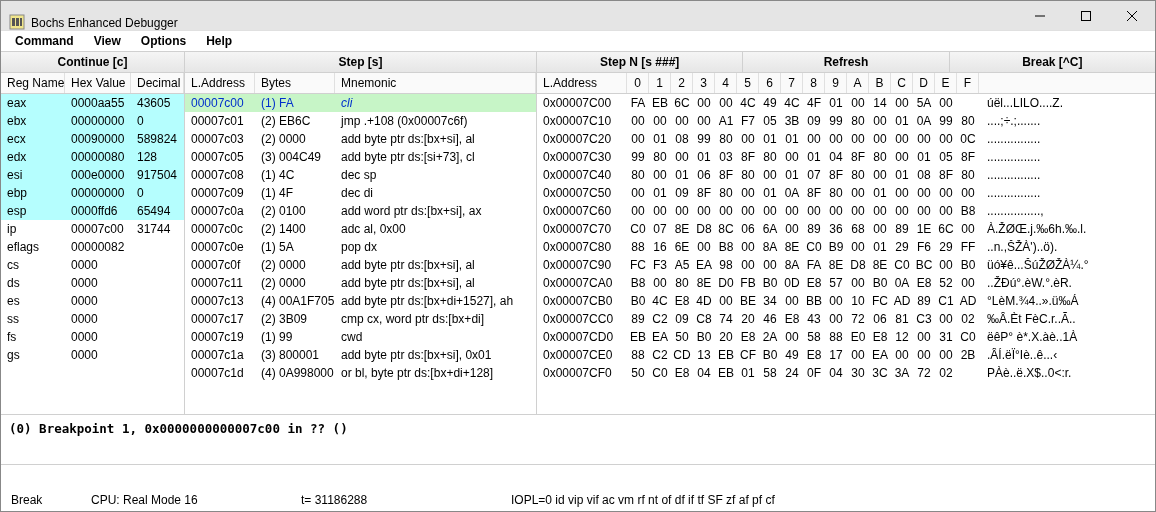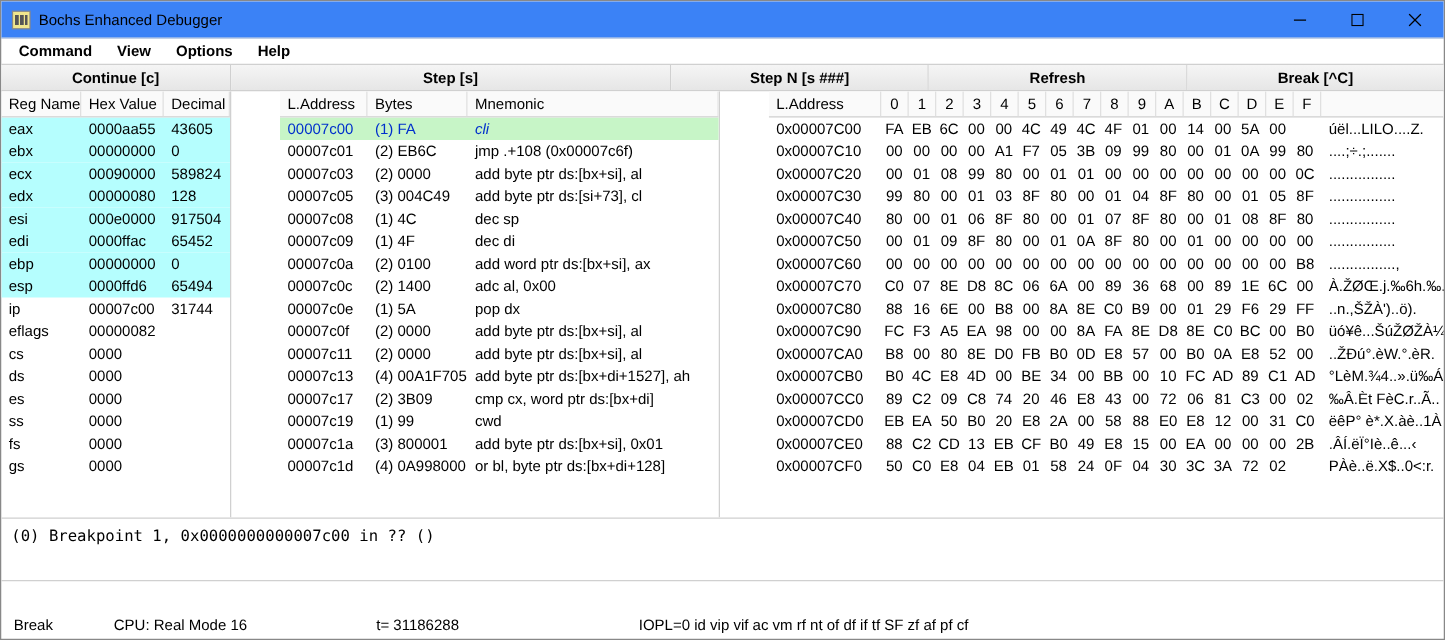--- a/index.html
+++ b/index.html
@@ -1,27 +1,27 @@
 <!DOCTYPE html>
 <html><head>
 <meta charset="utf-8">
 <style>
 * { margin: 0; padding: 0; box-sizing: border-box; }
 body { font-family: "Segoe UI", Tahoma, sans-serif; font-size: 12px; color: #000; background: #fff; width: 1156px; height: 512px; overflow: hidden; display: flex; flex-direction: column; border: 1px solid #888; }
-.titlebar { height: 30px; display: flex; align-items: center; padding: 0 0 0 8px; background: #3b82f6; border-bottom: 1px solid #e0e0e0; }
+.titlebar { height: 30px; display: flex; align-items: flex-end; padding: 0 0 0 8px; background: #e5e5e5; border-bottom: 1px solid #e0e0e0; }
 .titlebar-icon { width: 16px; height: 16px; margin-right: 6px; display: inline-flex; align-items: center; justify-content: center; }
 .titlebar-title { font-size: 12px; flex: 1; }
 .win-controls { display: flex; height: 100%; }
 .win-btn { width: 46px; height: 100%; display: flex; align-items: center; justify-content: center; font-family: "Segoe MDL2 Assets", sans-serif; font-size: 10px; }
 .menubar { height: 20px; display: flex; align-items: center; padding: 0 4px; gap: 0; }
 .menu-item { padding: 2px 10px; font-size: 12px; font-weight: bold; }
 .toolbar { display: flex; border-top: 1px solid #d0d0d0; border-bottom: 1px solid #d0d0d0; }
 .toolbar-btn { flex: 1; text-align: center; padding: 3px 0; font-size: 12px; font-weight: bold; background: linear-gradient(#f5f5f5,#e6e6e6); border-right: 1px solid #d0d0d0; }
 .toolbar-btn:last-child { border-right: none; }
-.main { flex: 1; display: flex; overflow: hidden; border-bottom: 1px solid #d0d0d0; gap: 39px; }
+.main { flex: 1; display: flex; overflow: hidden; border-bottom: 1px solid #d0d0d0; }
 .pane { overflow: hidden; display: flex; flex-direction: column; border-right: 1px solid #d0d0d0; }
 .pane:last-child { border-right: none; }
 .reg-pane { width: 184px; }
 .disasm-pane { width: 352px; }
 .mem-pane { flex: 1; }
 .headers { display: flex; border-bottom: 1px solid #d0d0d0; background: #fafafa; font-size: 12px; }
 .hcol { padding: 3px 6px; border-right: 1px solid #e0e0e0; white-space: nowrap; overflow: hidden; }
 .rows { flex: 1; overflow: auto; position: relative; }
 
 .rows::-webkit-scrollbar { width: 15px; height: 15px; }
@@ -34,21 +34,21 @@
 .reg-dec { flex: 1; }
 .reg-first8 { background: #b5fefe; }
 .reg-red { color: #000000; }
 .dis-addr { width: 70px; }
 .dis-bytes { width: 80px; }
 .dis-mnem { flex: 1; }
 .dis-current { background: #c7f5c7; color: #0030cc; }
 .mem-addr { width: 90px; }
 .mem-byte { width: 22px; text-align: center; padding: 0 2px; }
 .mem-ascii { flex: 1; min-width: 100px; padding-left: 8px; }
-.console { height: 50px; padding: 6px 8px; font-family: Consolas, monospace; font-size: 12.5px; font-weight: normal; overflow: auto; border-bottom: 1px solid #d0d0d0; }
+.console { height: 50px; padding: 6px 8px; font-family: Consolas, monospace; font-size: 12.5px; font-weight: bold; overflow: auto; border-bottom: 1px solid #d0d0d0; }
 .statusbar { height: 22px; display: flex; align-items: center; font-size: 12px; padding: 0 4px; margin-top: 24px; }
 .status-cell { padding: 0 6px; }
 </style>
 </head>
 <body>
 
 <div class="titlebar">
   <span class="titlebar-icon">
     <svg width="16" height="16" viewBox="0 0 16 16">
         <rect x="1" y="1" width="14" height="14" fill="#f0e68c" stroke="#888"></rect>
@@ -121,25 +121,20 @@
           <div class="cell reg-name">edx</div>
           <div class="cell reg-hex reg-red">00000080</div>
           <div class="cell reg-dec reg-red">128</div>
         </div>
         <div class="row reg-first8">
           <div class="cell reg-name">esi</div>
           <div class="cell reg-hex reg-red">000e0000</div>
           <div class="cell reg-dec reg-red">917504</div>
         </div>
         <div class="row reg-first8">
-          <div class="cell reg-name">edi</div>
-          <div class="cell reg-hex reg-red">0000ffac</div>
-          <div class="cell reg-dec reg-red">65452</div>
-        </div>
-        <div class="row reg-first8">
           <div class="cell reg-name">ebp</div>
           <div class="cell reg-hex">00000000</div>
           <div class="cell reg-dec">0</div>
         </div>
         <div class="row reg-first8">
           <div class="cell reg-name">esp</div>
           <div class="cell reg-hex reg-red">0000ffd6</div>
           <div class="cell reg-dec reg-red">65494</div>
         </div>
         <div class="row">
@@ -580,21 +575,21 @@
           <div class="cell mem-addr">0x00007CE0</div>
           <div class="cell mem-byte">88</div>
           <div class="cell mem-byte">C2</div>
           <div class="cell mem-byte">CD</div>
           <div class="cell mem-byte">13</div>
           <div class="cell mem-byte">EB</div>
           <div class="cell mem-byte">CF</div>
           <div class="cell mem-byte">B0</div>
           <div class="cell mem-byte">49</div>
           <div class="cell mem-byte">E8</div>
-          <div class="cell mem-byte">15</div>
+          <div class="cell mem-byte">17</div>
           <div class="cell mem-byte">00</div>
           <div class="cell mem-byte">EA</div>
           <div class="cell mem-byte">00</div>
           <div class="cell mem-byte">00</div>
           <div class="cell mem-byte">00</div>
           <div class="cell mem-byte">2B</div>
           <div class="cell mem-ascii">.ÂÍ.ëÏ°Iè..ê...‹</div>
         </div>
         <div class="row">
           <div class="cell mem-addr">0x00007CF0</div>

